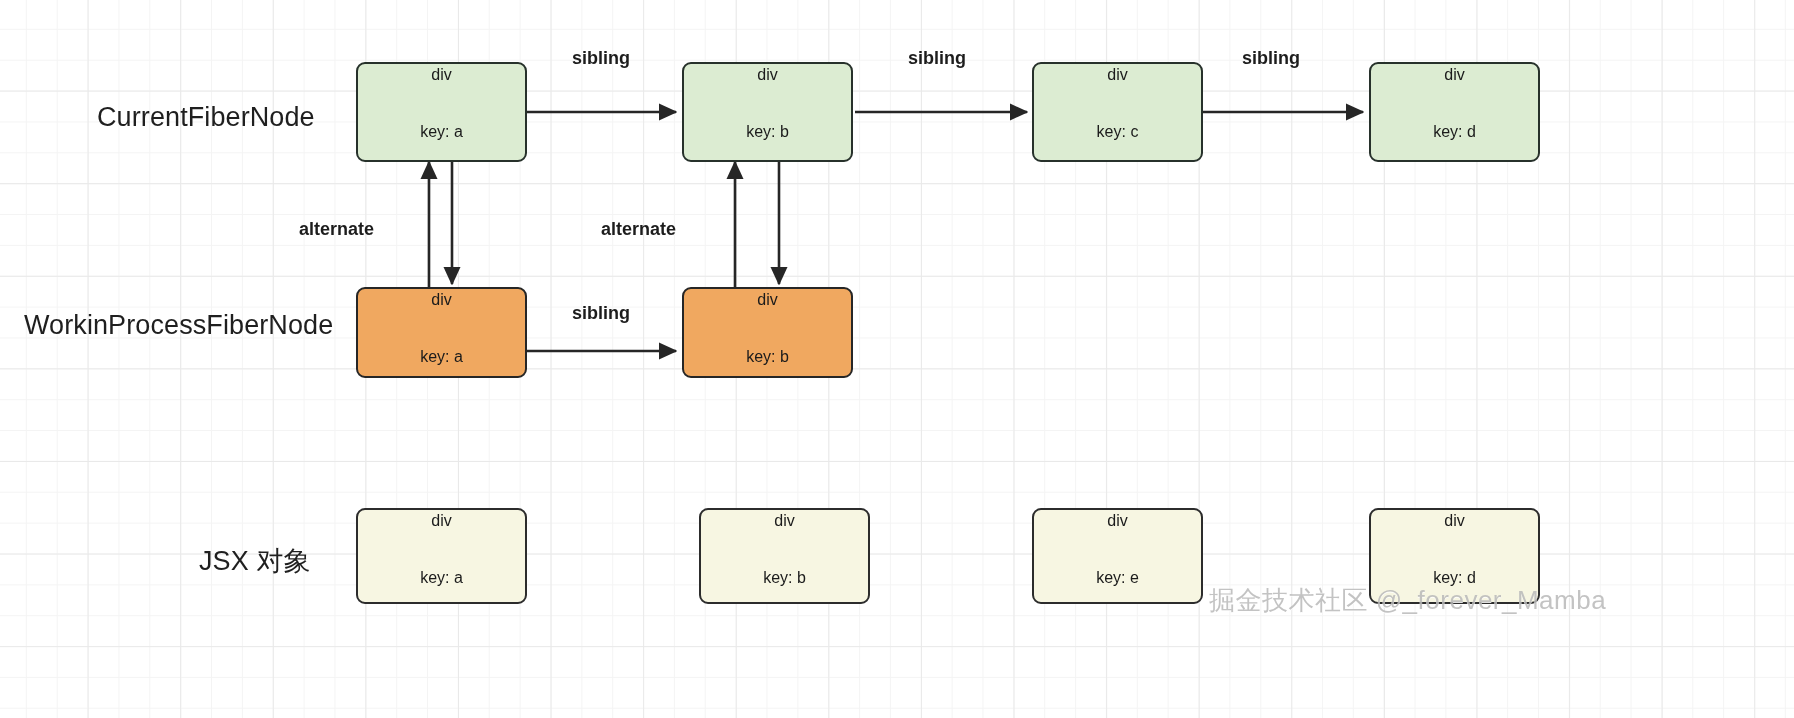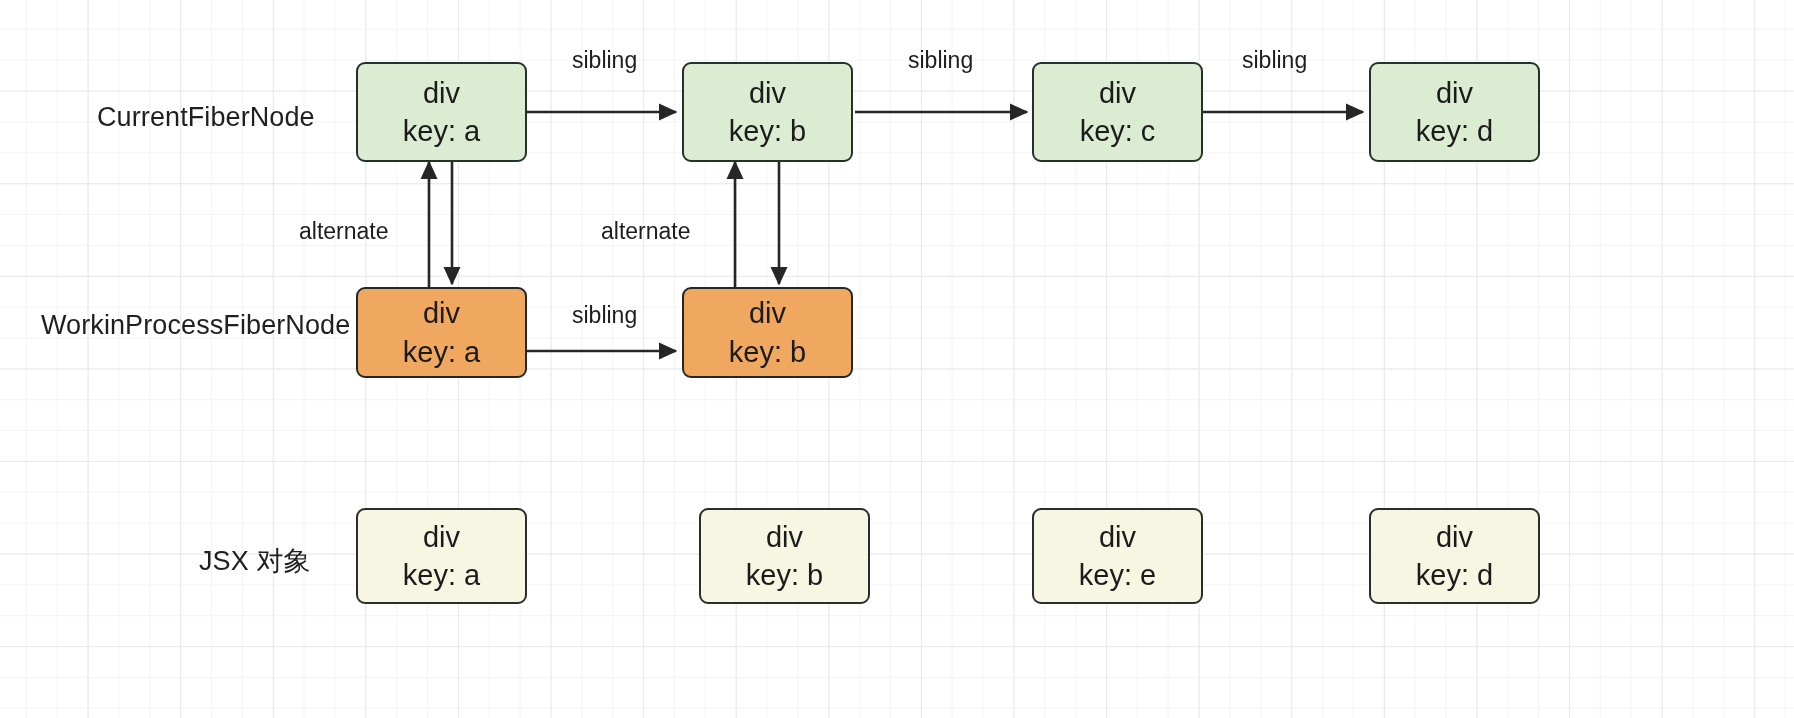--- a/index.html
+++ b/index.html
@@ -39,40 +39,42 @@
 
   
   .node {
     position: absolute;
     box-sizing: border-box;
     border: 2.6px solid #222c27;
     border-radius: 9px;
     display: flex;
     flex-direction: column;
     align-items: center;
-    justify-content: center;
+    justify-content: flex-start;
     color: #1b1b1b;
-    font-size: 29px;
+    font-size: 16px;
     line-height: 1.32;
     white-space: nowrap;
+    gap: 36px;
   }
   .node .l1 { display: block; }
   .node .l2 { display: block; }
 
   .node.current { background: #dcecd2; border-color: #27312b; }
   .node.wip     { background: #f0a860; border-color: #262626; }
   .node.jsx     { background: #f7f6e2; border-color: #2c2c2c; }
 
   
   .edge-label {
     position: absolute;
     color: #1d1d1d;
-    font-size: 23px;
+    font-size: 18px;
     line-height: 1;
     white-space: nowrap;
+    font-weight: bold;
   }
 
   
   #edges {
     position: absolute;
     left: 0;
     top: 0;
     width: 1794px;
     height: 718px;
     pointer-events: none;
@@ -110,21 +112,21 @@
     <line x1="527" y1="351" x2="676" y2="351" stroke="#262626" stroke-width="2.6" marker-end="url(#arrow)"></line>
 
     <line x1="429" y1="287" x2="429" y2="162" stroke="#262626" stroke-width="2.6" marker-end="url(#arrow)"></line>
     <line x1="452" y1="160" x2="452" y2="284" stroke="#262626" stroke-width="2.6" marker-end="url(#arrow)"></line>
 
     <line x1="735" y1="287" x2="735" y2="162" stroke="#262626" stroke-width="2.6" marker-end="url(#arrow)"></line>
     <line x1="779" y1="160" x2="779" y2="284" stroke="#262626" stroke-width="2.6" marker-end="url(#arrow)"></line>
   </svg>
 
   <div class="row-label" style="left:97px; top:101px;">CurrentFiberNode</div>
-  <div class="row-label" style="left:24px; top:309px;margin-left:17px;">WorkinProcessFiberNode</div>
+  <div class="row-label" style="left:24px; top:309px;">WorkinProcessFiberNode</div>
   <div class="row-label" style="left:183px; top:545px;margin-left:16px;">JSX 对象</div>
 
   <div class="node current" style="left:356px; top:62px; width:171px; height:100px;">
     <span class="l1">div</span>
     <span class="l2">key:  a</span>
   </div>
   <div class="node current" style="left:682px; top:62px; width:171px; height:100px;">
     <span class="l1">div</span>
     <span class="l2">key:  b</span>
   </div>
@@ -165,14 +167,15 @@
 
   <div class="edge-label" style="left:572px; top:49px;">sibling</div>
   <div class="edge-label" style="left:908px; top:49px;">sibling</div>
   <div class="edge-label" style="left:1242px; top:49px;">sibling</div>
 
   <div class="edge-label" style="left:299px; top:220px;">alternate</div>
   <div class="edge-label" style="left:601px; top:220px;">alternate</div>
 
   <div class="edge-label" style="left:572px; top:304px;">sibling</div>
 
+  <div id="watermark">掘金技术社区 @_forever_Mamba</div>
 
 </div>
 
 </body></html>

